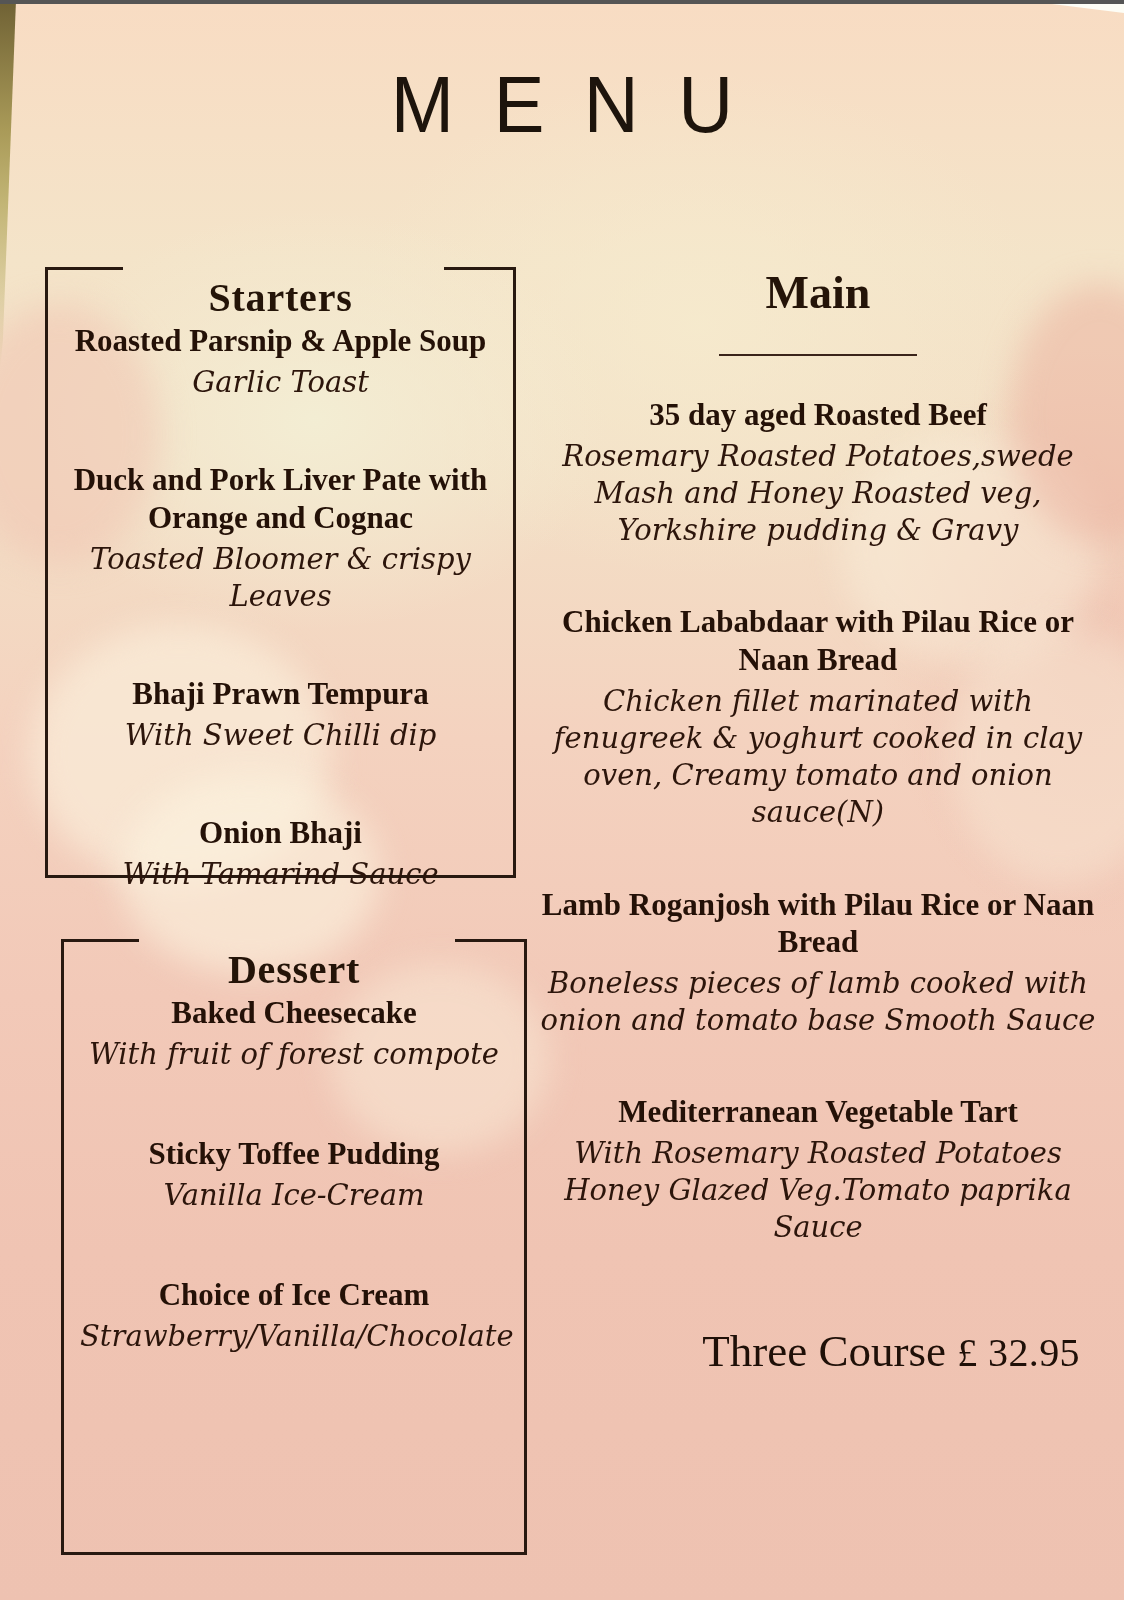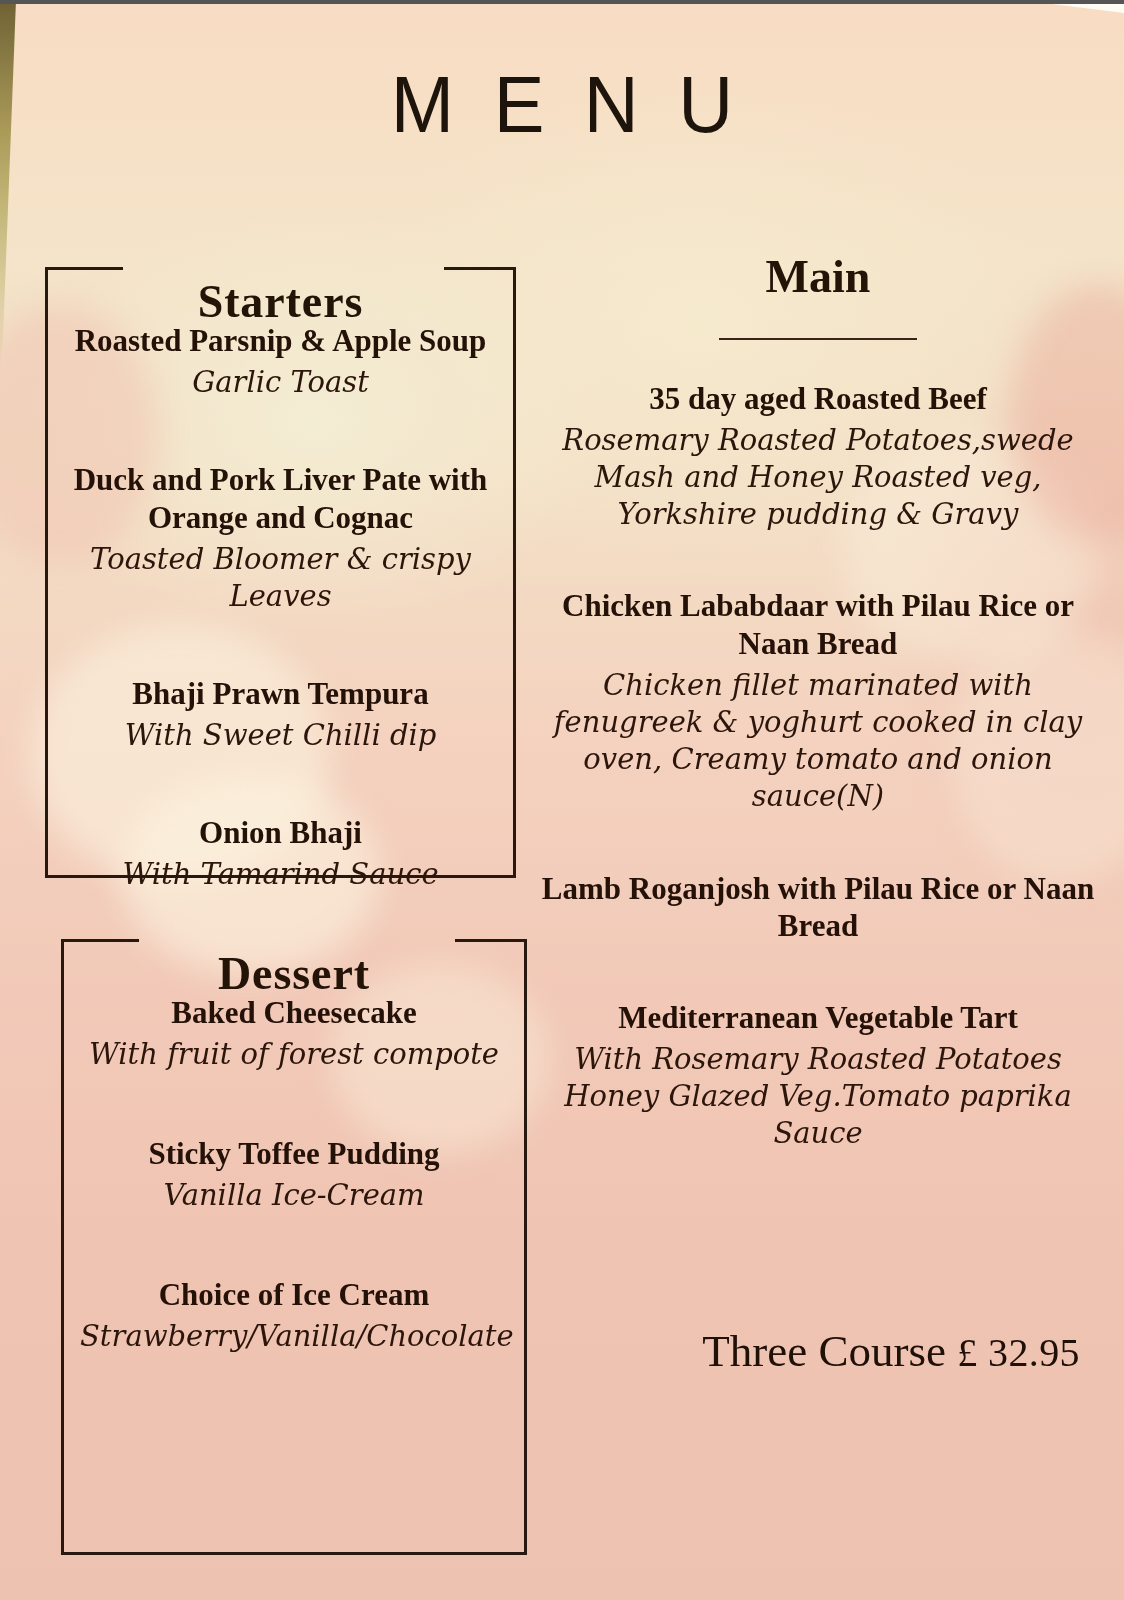--- a/index.html
+++ b/index.html
@@ -43,36 +43,36 @@
   }
 
   
   .boxed{position:absolute;border:3px solid #281910;border-top:none;}
   .boxed .topline{position:absolute;top:-3px;height:3px;background:#281910;}
   .boxed .topline.left{left:-3px;width:78px;}
   .boxed .topline.right{right:-3px;width:72px;}
   .boxed .box-heading{
     position:absolute;top:0;left:0;width:100%;
     transform:translateY(-62%);
-    text-align:center;font-size:46px;line-height:1;letter-spacing:.02em;
+    text-align:center;font-size:40px;line-height:1;letter-spacing:.02em;
     color:#241408;
   }
   .starters-box{left:45px;top:266px;width:465px;height:605px;}
   .dessert-box{left:61px;top:938px;width:460px;height:610px;}
 
   .items{display:flex;flex-direction:column;}
   .boxed .items{padding:52px 16px 0 16px;gap:60px;}
   .dessert-box .items{gap:62px;}
 
   .item{text-align:center;}
   .item .name{font-weight:bold;font-size:31px;line-height:1.22;color:#241107;}
   .item .desc{font-family:"DejaVu Serif", serif;font-style:italic;font-size:29px;line-height:1.28;margin-top:4px;color:#2c150b;}
 
   
-  .main-col{position:absolute;left:528px;top:212px;width:580px;text-align:center;}
+  .main-col{position:absolute;left:528px;top:228px;width:580px;text-align:center;}
   .main-heading{font-size:46px;line-height:1;color:#241408;}
   .main-underline{width:198px;height:2px;background:#3a241a;margin:20px auto 0 auto;}
   .main-col .items{margin-top:40px;gap:54px;}
 
   
   .prices{position:absolute;right:44px;top:1322px;width:600px;text-align:right;}
   .price-line{font-size:45px;line-height:1.15;color:#1f1008;white-space:nowrap;}
   .price-line + .price-line{margin-top:30px;}
   .price-line .amount{font-size:40px;font-weight:400;letter-spacing:.01em;}
 </style>
@@ -131,20 +131,21 @@
           <div class="desc">Rosemary Roasted Potatoes,swede Mash and Honey Roasted veg, Yorkshire pudding &amp; Gravy</div>
         </div>
 
         <div class="item">
           <div class="name">Chicken Lababdaar with Pilau Rice or Naan Bread</div>
           <div class="desc">Chicken fillet marinated with fenugreek &amp; yoghurt cooked in clay oven, Creamy tomato and onion sauce(N)</div>
         </div>
 
         <div class="item">
           <div class="name">Lamb Roganjosh with Pilau Rice or Naan Bread</div>
+          <div class="desc">Boneless pieces of lamb cooked with onion and tomato base Smooth Sauce</div>
         </div>
 
         <div class="item">
           <div class="name">Mediterranean Vegetable Tart</div>
           <div class="desc">With Rosemary Roasted Potatoes Honey Glazed Veg.Tomato paprika Sauce</div>
         </div>
       </div>
   </section>
 
   <section class="boxed dessert-box">

